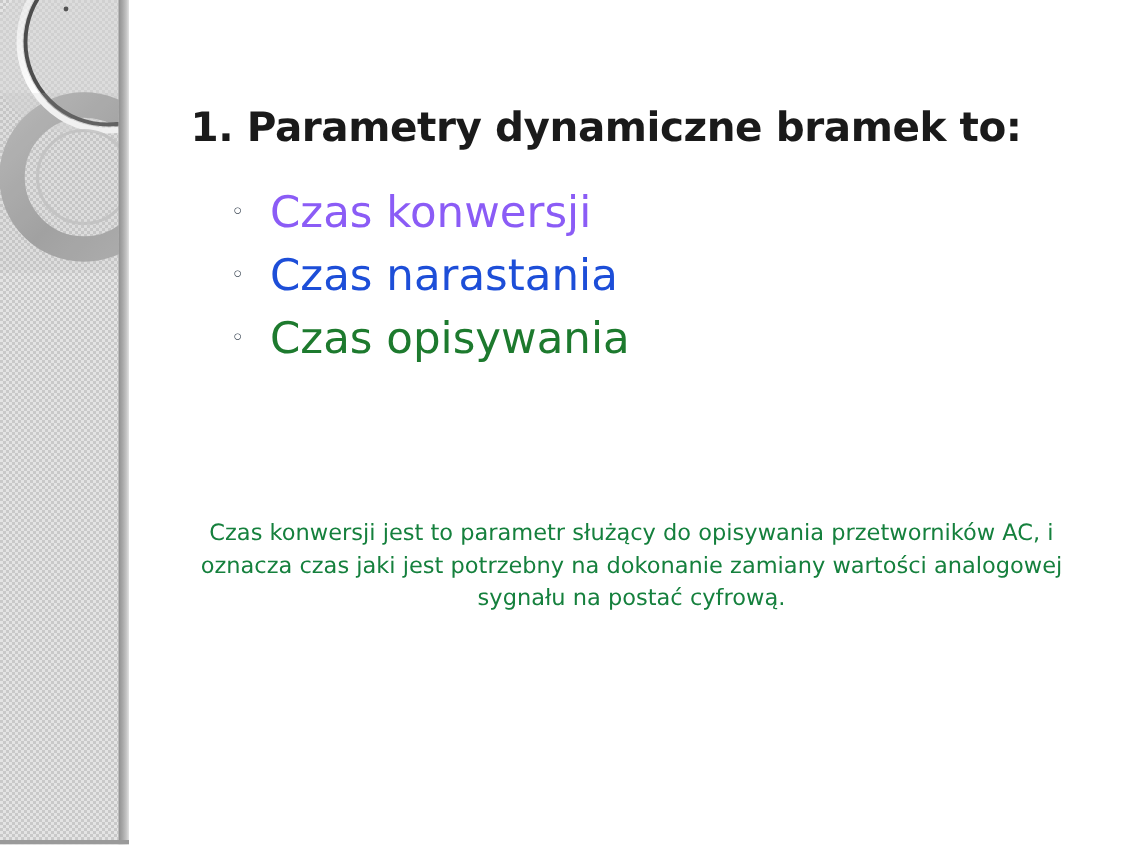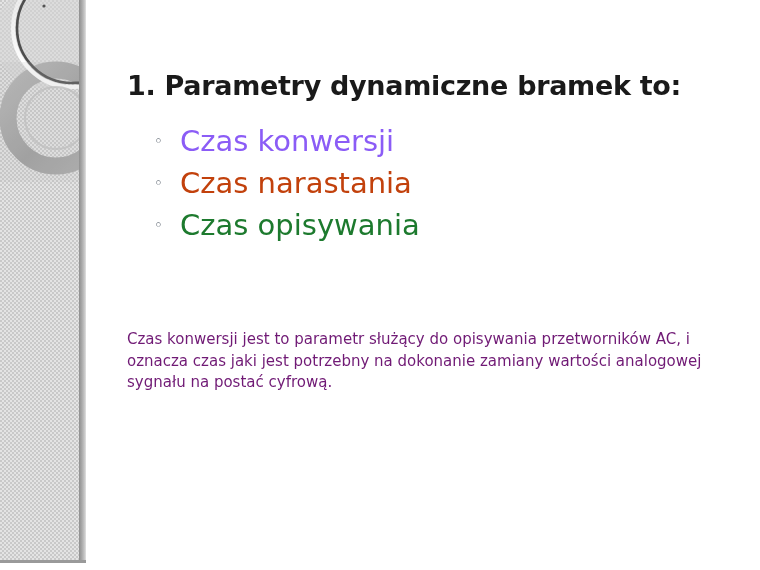--- a/index.html
+++ b/index.html
@@ -115,26 +115,26 @@
     left: 2px;
     top: 0;
     font-size: 15px;
     line-height: 42px;
     color: #3f4a57;
   }
 
   #body-paragraph {
     position: absolute;
     left: 39px;
-    top: 329px;
+    top: 345px;
     width: 588px;
     font-size: 15px;
     line-height: 21.5px;
-    color: #701a75;
-    text-align: left;
+    color: #15803d;
+    text-align: center;
   }
 </style>
 </head>
 <body>
 
 <div id="slide">
 
   <div id="sidebar">
     <div id="sidebar-texture"></div>
 
@@ -181,21 +181,21 @@
 
     <div id="title">1. Parametry dynamiczne bramek to:</div>
 
     <ul id="bullet-list">
       <li class="bullet-item">
         <span class="bullet-marker" style="color: rgb(63, 74, 87);">◦</span>
         <span class="bullet-text" style="color: #8b5cf6;">Czas konwersji</span>
       </li>
       <li class="bullet-item">
         <span class="bullet-marker" style="color: rgb(63, 74, 87);">◦</span>
-        <span class="bullet-text" style="color: #c2410c;">Czas narastania</span>
+        <span class="bullet-text" style="color: #1d4ed8;">Czas narastania</span>
       </li>
       <li class="bullet-item">
         <span class="bullet-marker" style="color: rgb(63, 74, 87);">◦</span>
         <span class="bullet-text" style="color: rgb(29, 122, 46);">Czas opisywania</span>
       </li>
     </ul>
 
     <div id="body-paragraph">Czas konwersji jest to parametr służący do opisywania przetworników AC, i oznacza czas jaki jest potrzebny na dokonanie zamiany wartości analogowej sygnału na postać cyfrową.</div>
 
   </div>

